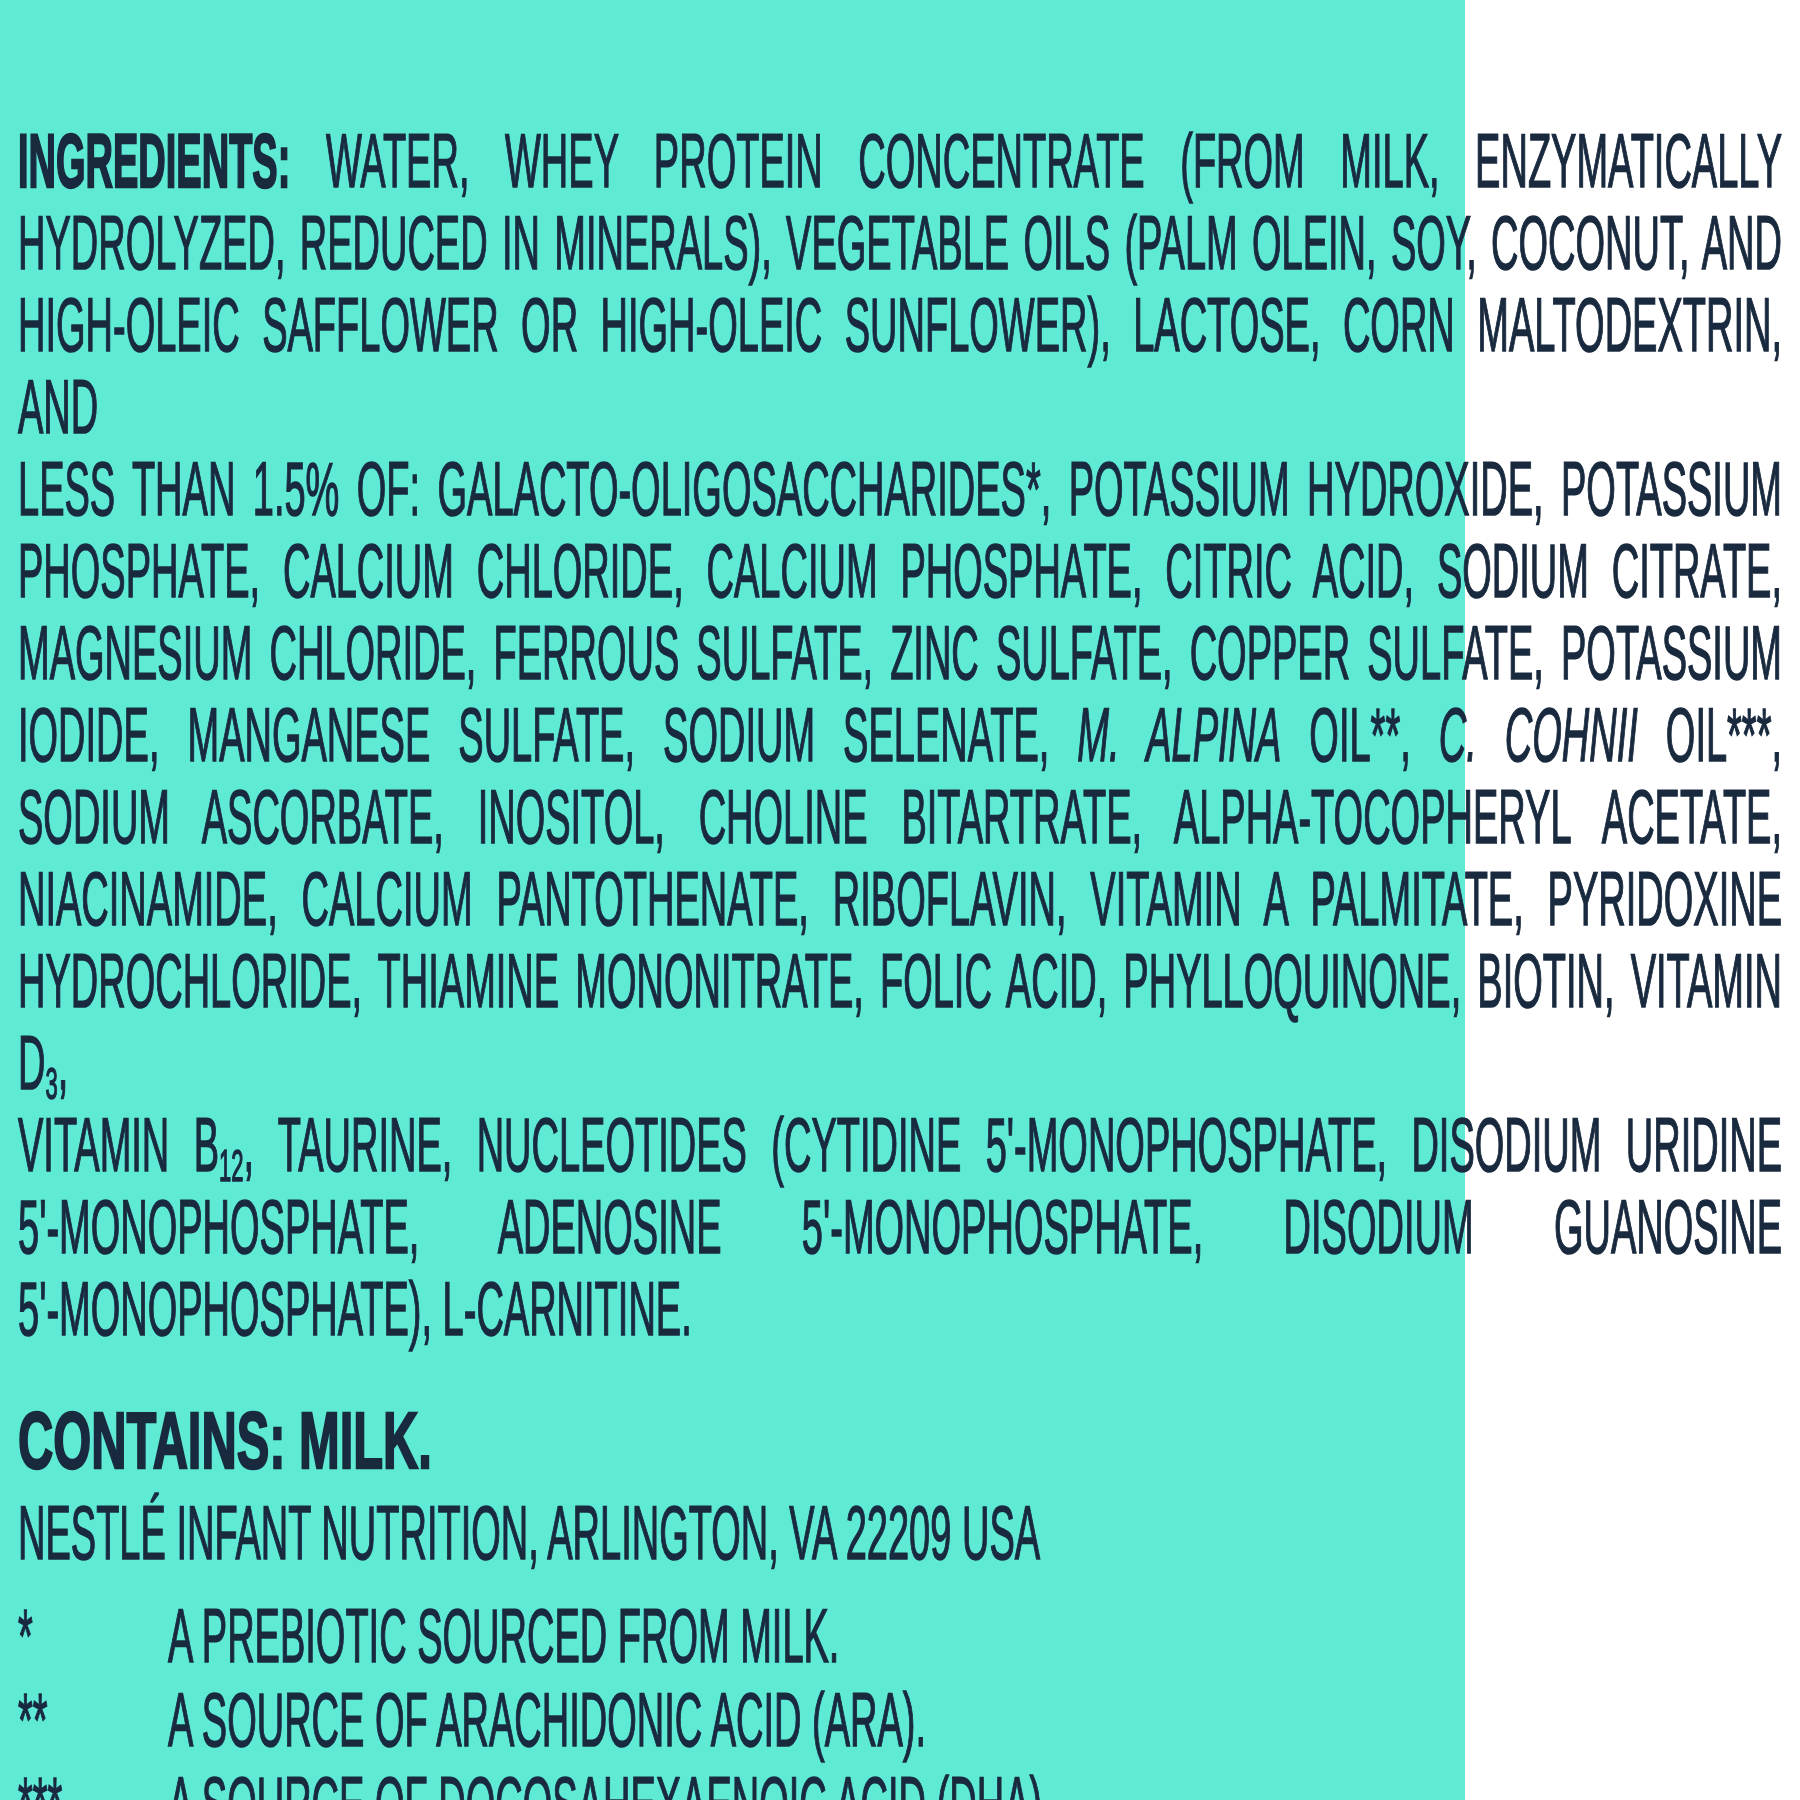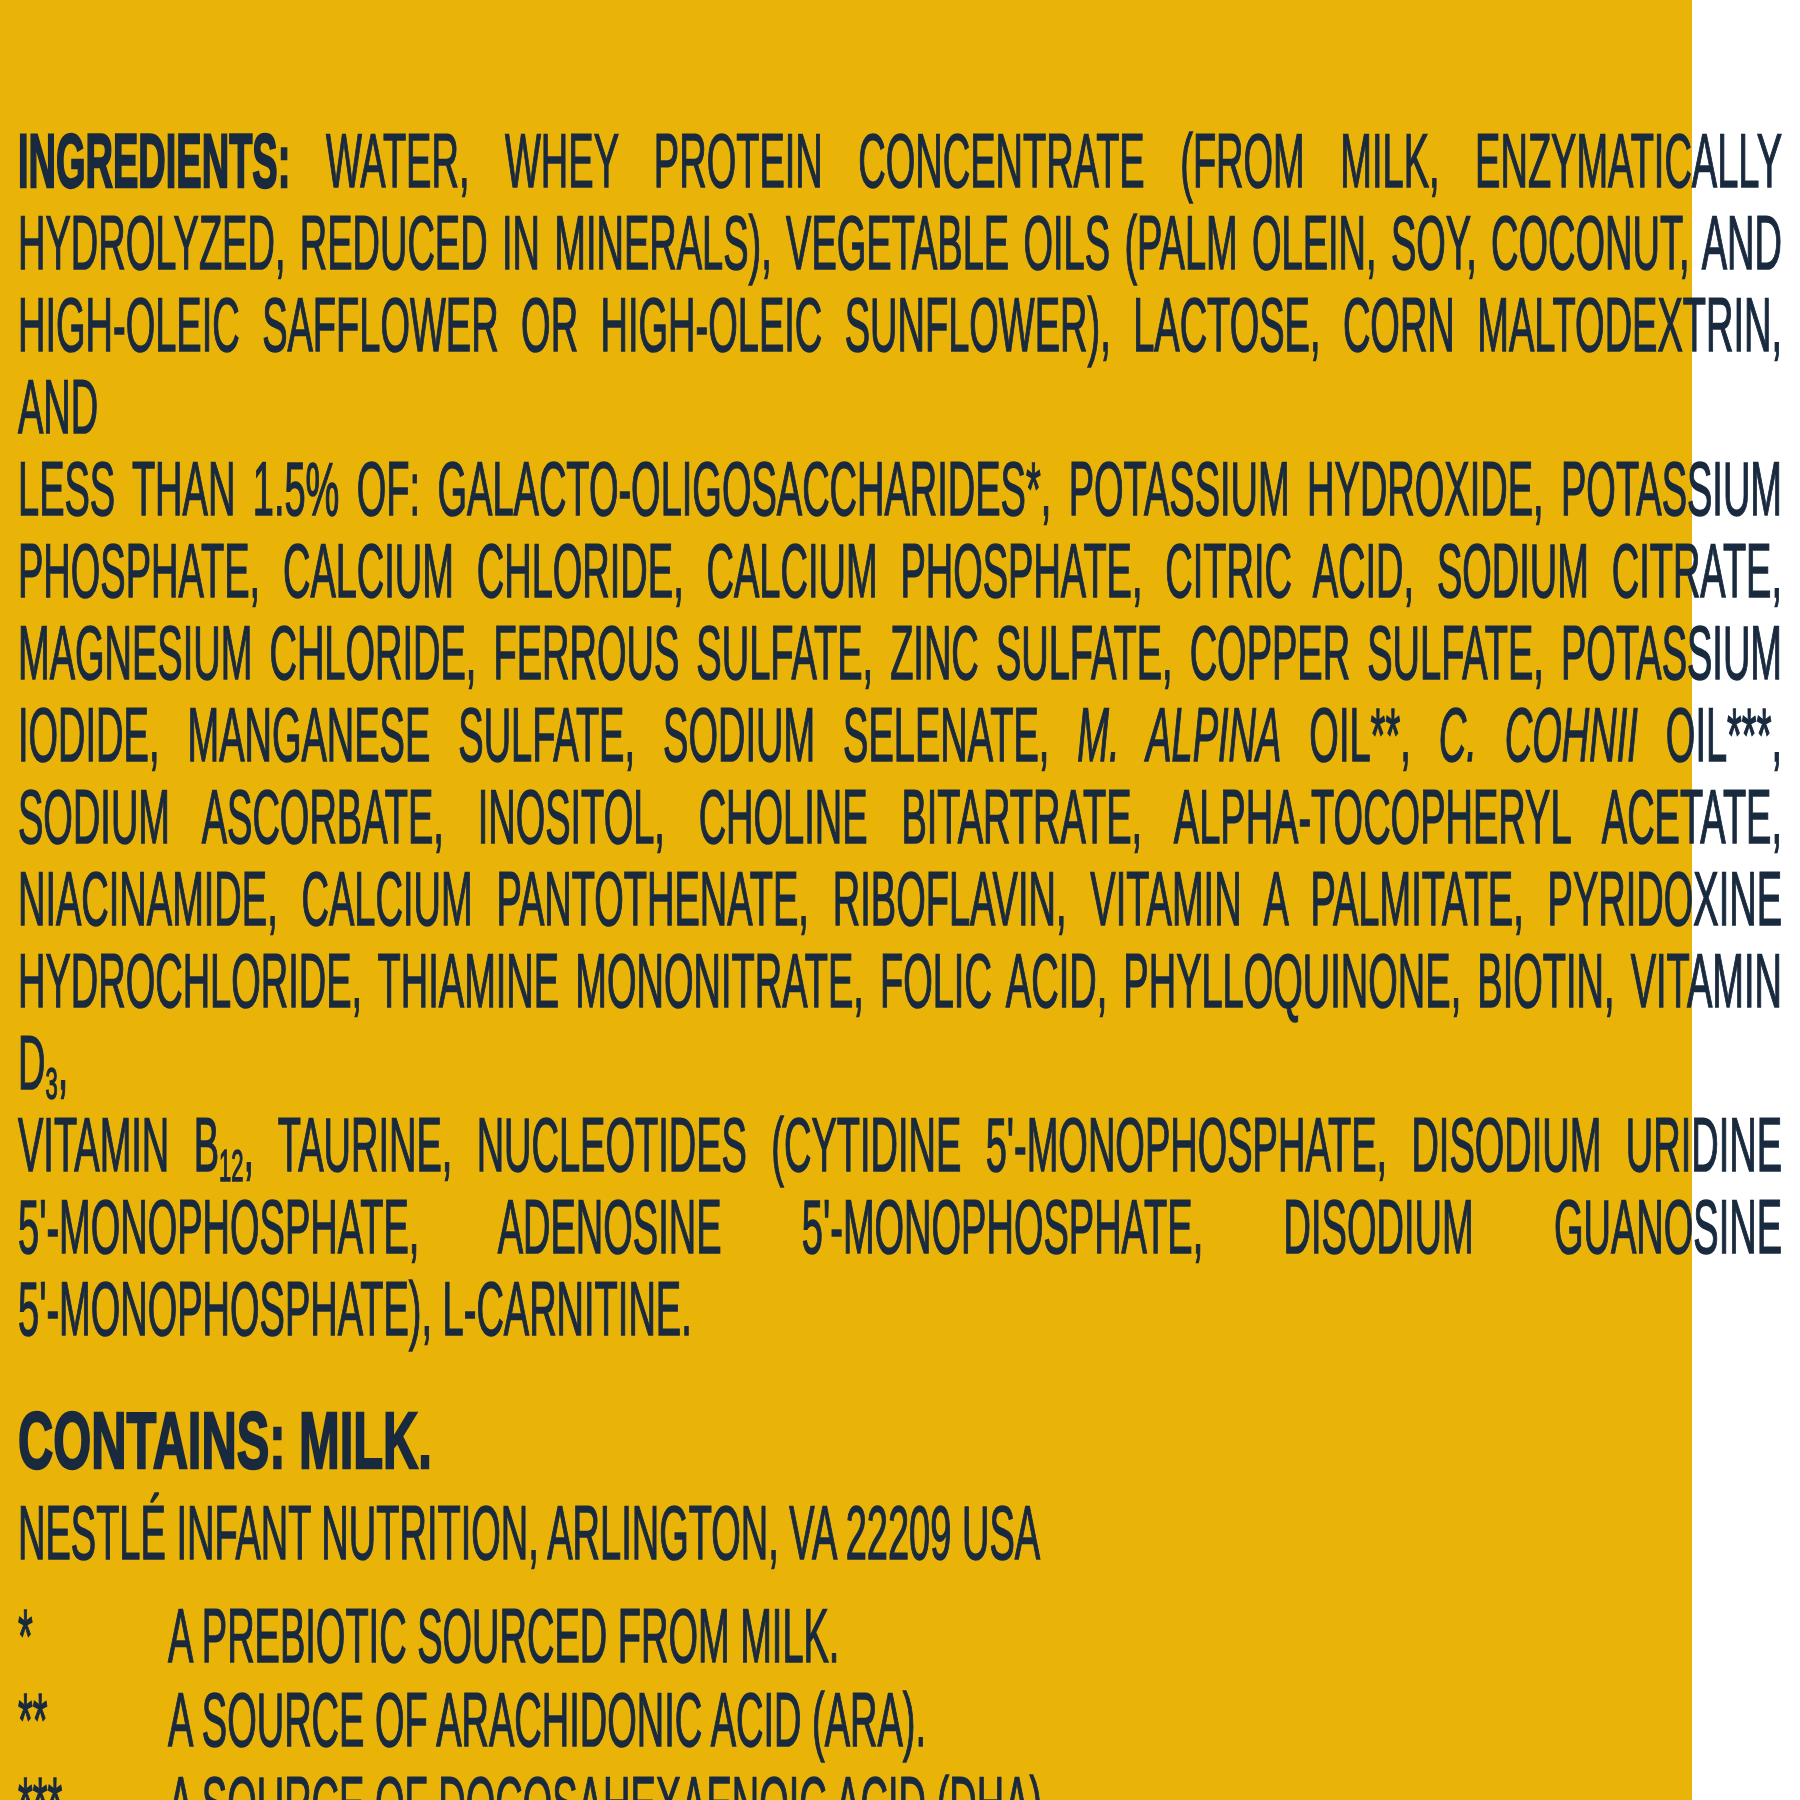--- a/index.html
+++ b/index.html
@@ -4,23 +4,24 @@
 <style>
   html, body { margin: 0; padding: 0; }
   body {
     width: 1800px; height: 1800px;
     background: #ffffff;
     overflow: hidden;
     font-family: "Liberation Sans", sans-serif;
   }
   .sheet {
     position: absolute; left: 0; top: 0;
-    width: 1692px; height: 1800px;
-    background: #eab308;
+    width: 1449px; height: 1800px;
+    background: #5eead4;
     color: #192a3f;
+    padding-left: 16px;
   }
   .textcol {
     position: absolute; left: 18px; top: 120px; width: 1764px;
   }
   
   .squeeze {
     width: 3528px;
     transform: scaleX(0.5);
     transform-origin: 0 0;
   }

